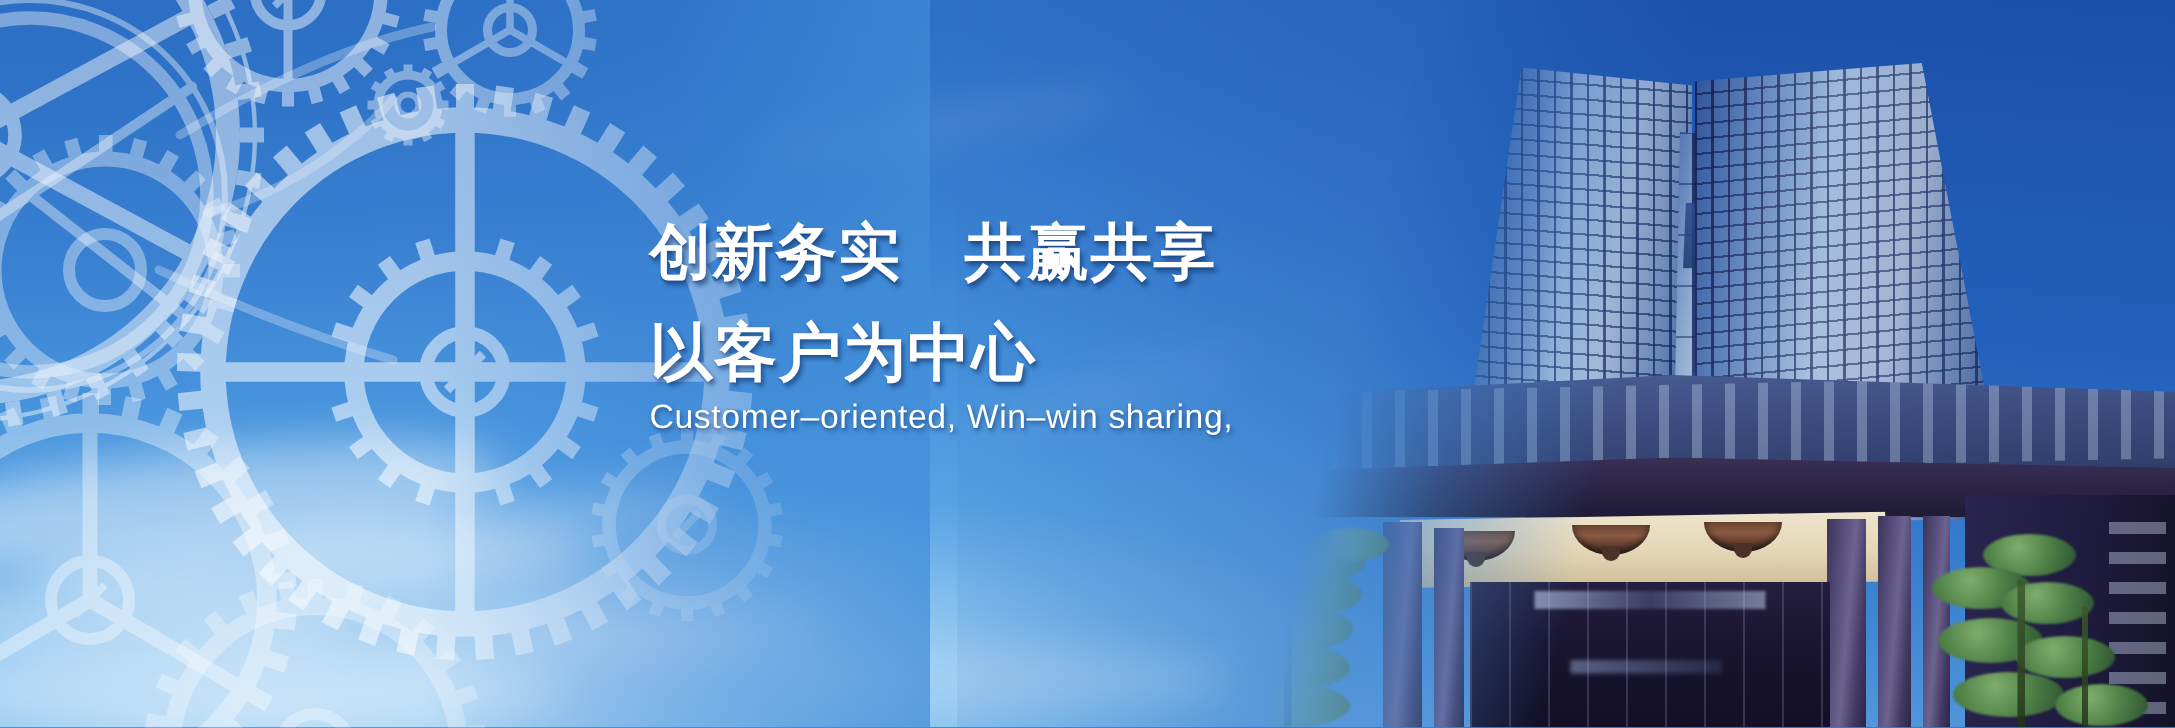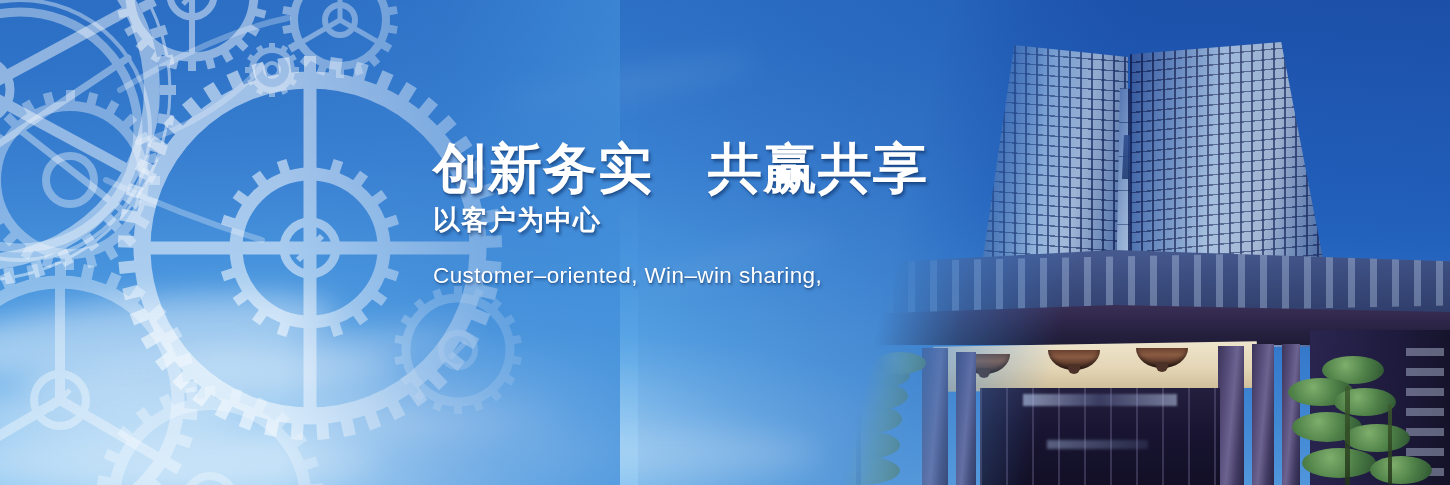--- a/index.html
+++ b/index.html
@@ -215,37 +215,37 @@
   .stem { position:absolute; background:linear-gradient(180deg,#3c5a2c,#223418); border-radius:2px; opacity:.85; }
 
   
   .copy {
     position:absolute; left:433px; top:143px;
     width:560px;
   }
   .cn-line {
     color:#ffffff;
     font-weight:bold;
-    font-size:54px;
+    font-size:41px;
     line-height:51px;
     letter-spacing:1px;
     text-shadow:2px 3px 3px rgba(13,47,99,.52), 0 1px 1px rgba(13,47,99,.38);
     white-space:pre;
   }
-  .cn-line.second { font-size:27px; margin-top:1px; }
+  .cn-line.second { font-size:42px; margin-top:15px; }
   .en-line {
     color:#ffffff;
     font-size:22.5px;
     line-height:36px;
     font-weight:500;
     letter-spacing:.4px;
     text-shadow:1.5px 2px 3px rgba(13,47,99,.48), 0 1px 1px rgba(13,47,99,.34);
     white-space:pre;
   }
-  .en-block { margin-top:12px; }
+  .en-block { }
 </style>
 </head>
 <body>
 
 <div id="banner">
 
   <div class="sky"></div>
   <div class="sky-right"></div>
 
   <div class="cloud c1"></div>

